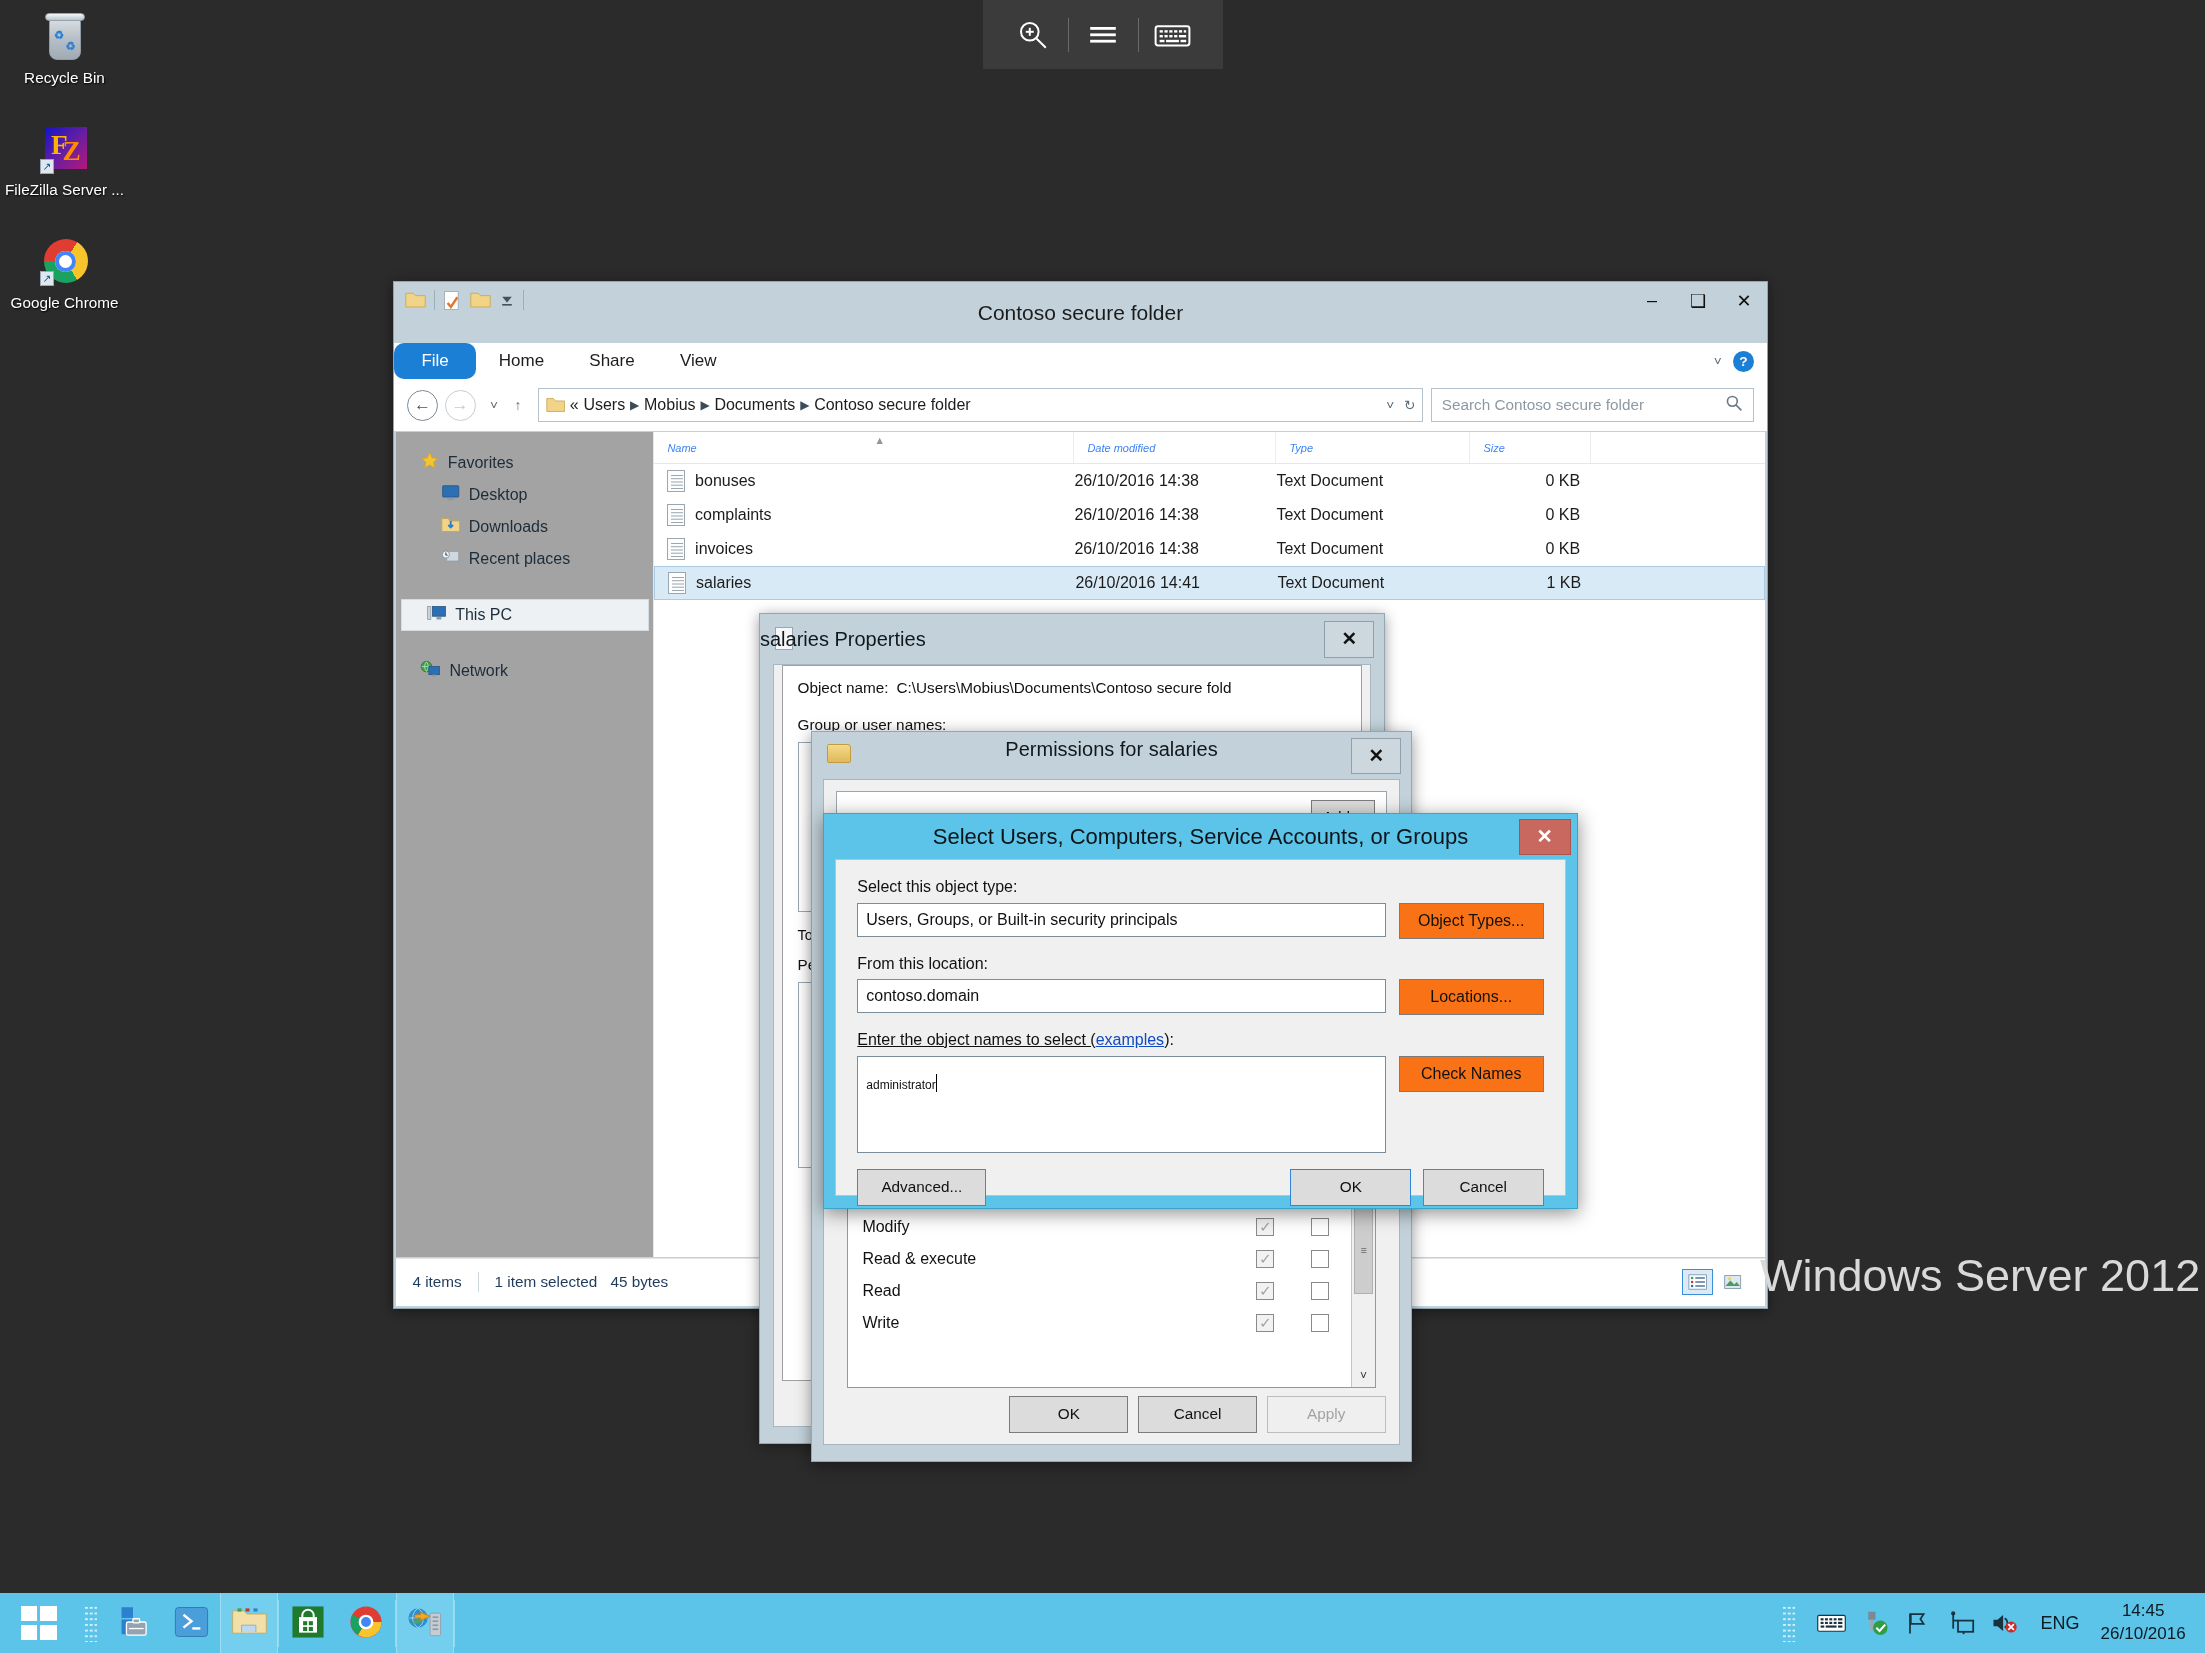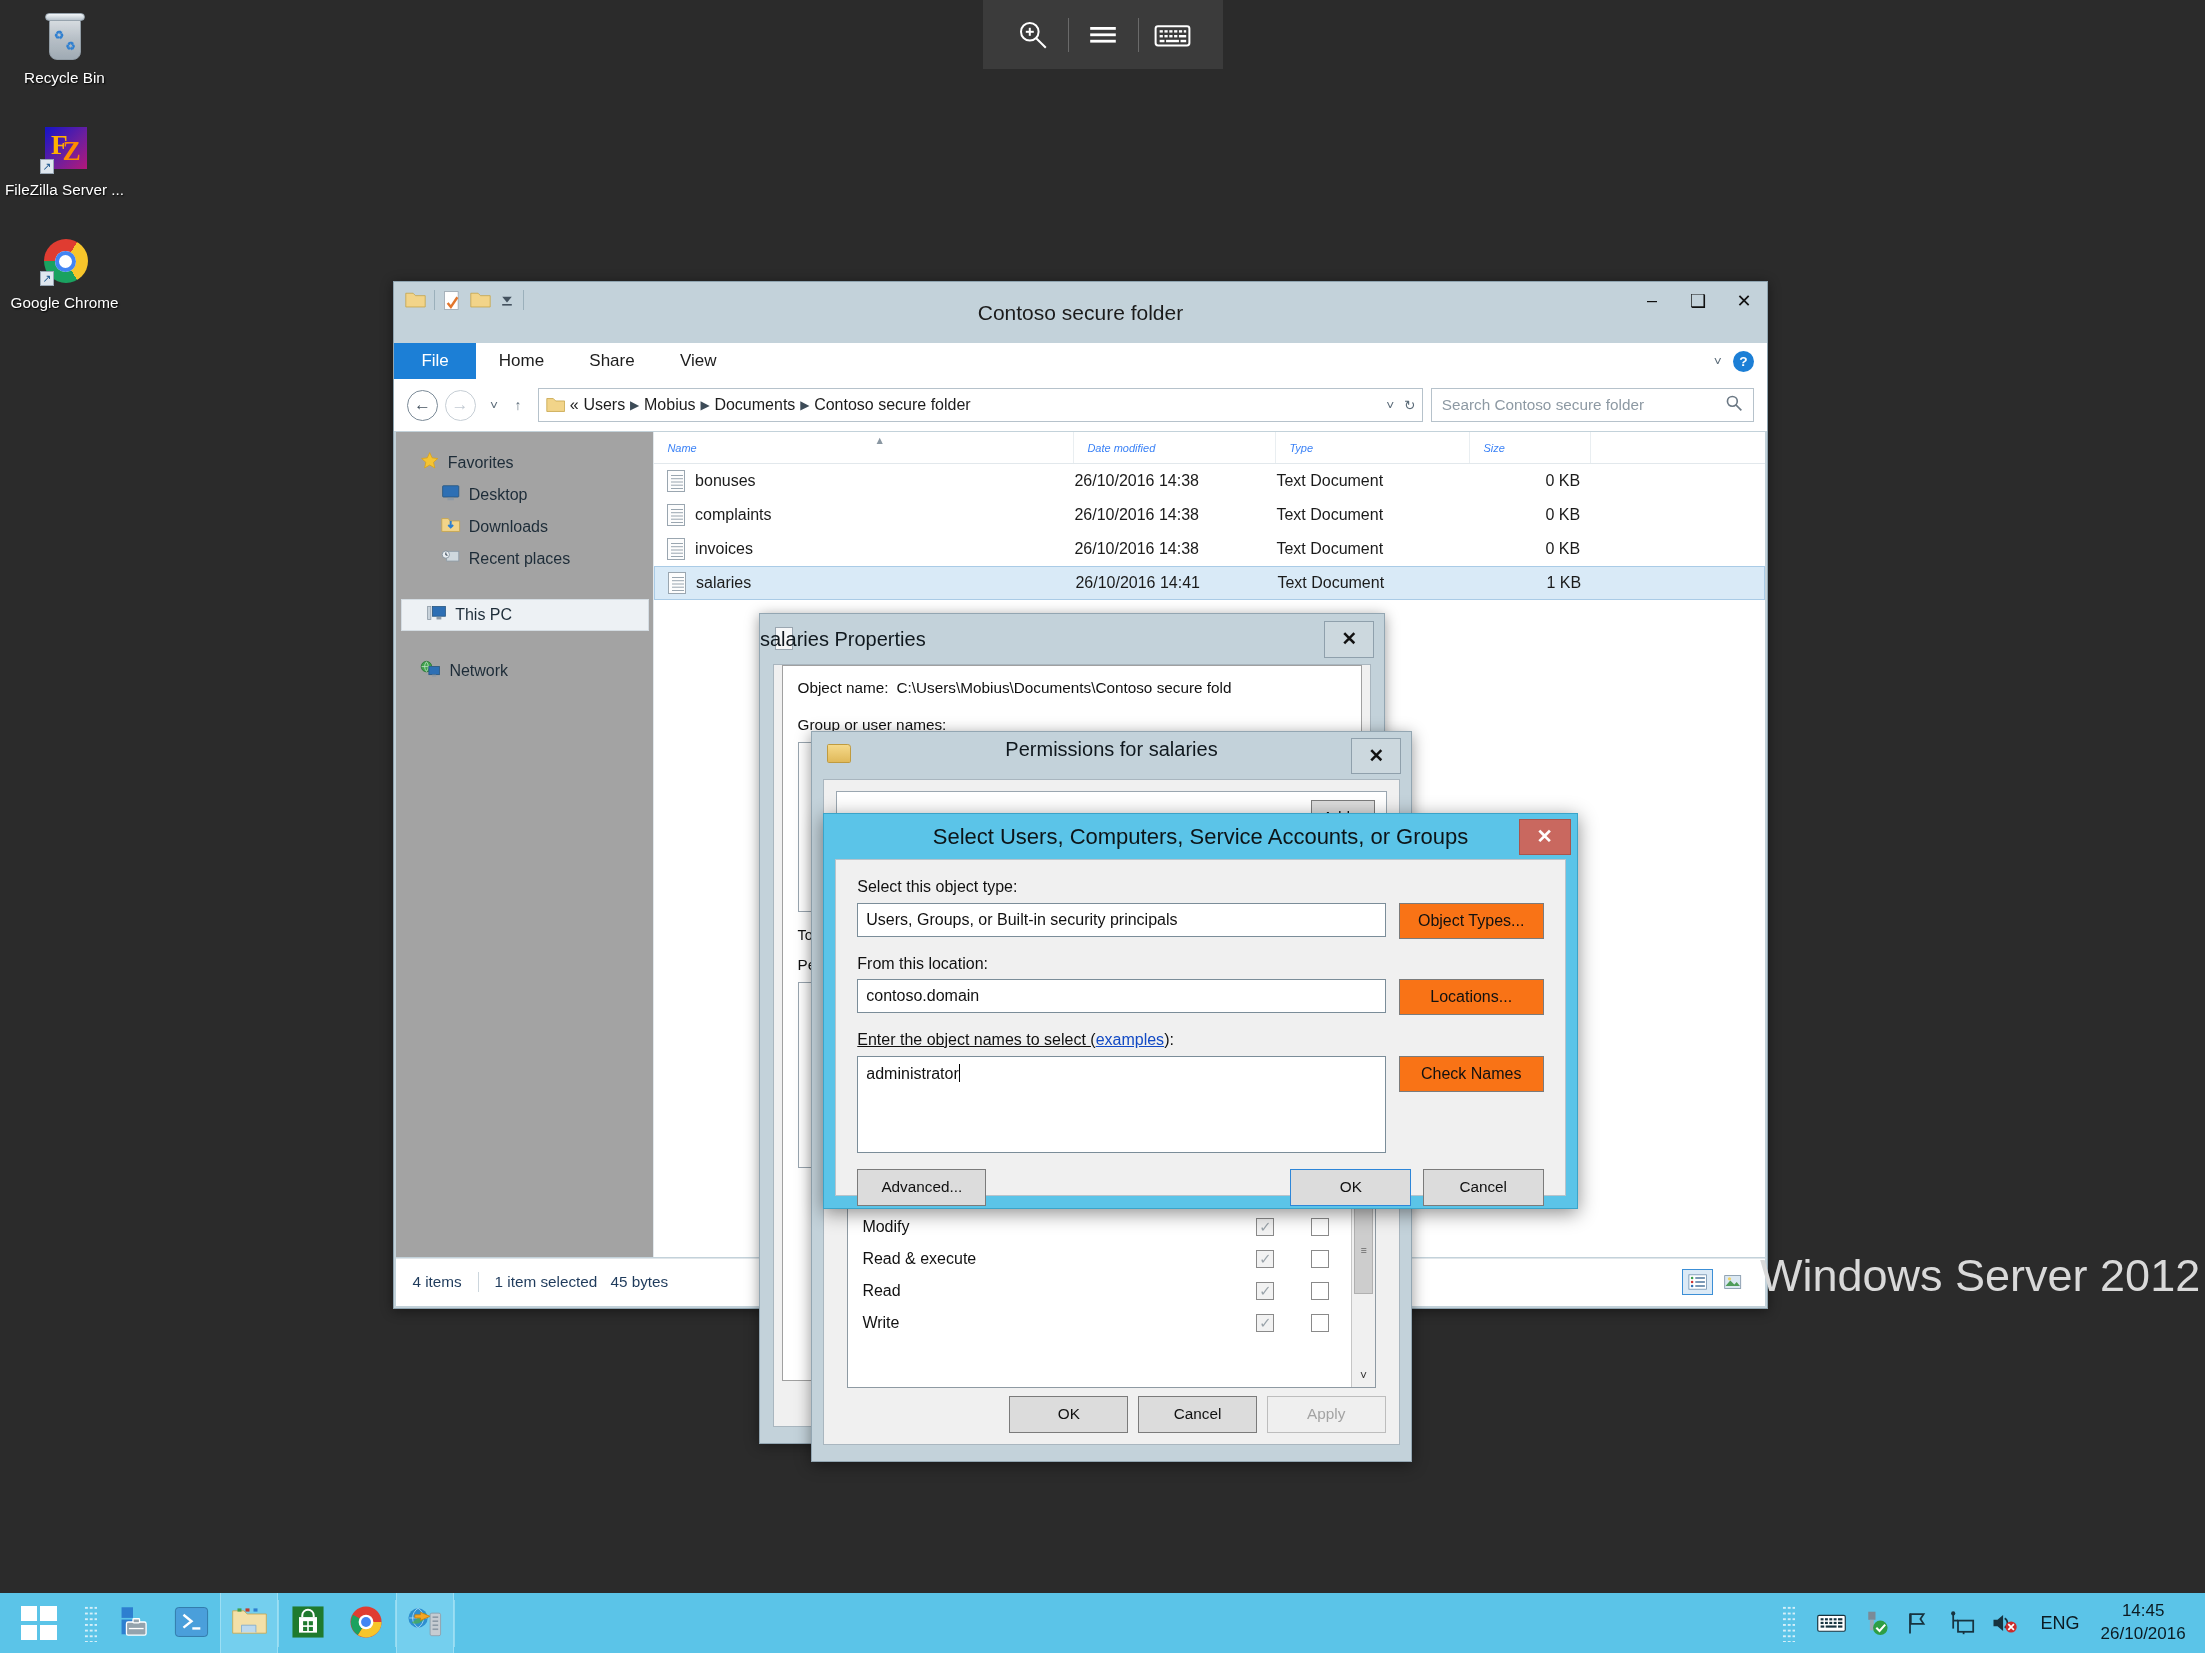--- a/index.html
+++ b/index.html
@@ -131,21 +131,21 @@
     cursor: pointer;
   }
 
   
   .ex-ribbon {
     position: absolute; left: 0; top: 61px; width: 100%; height: 36px;
     background: #ffffff; display: flex; align-items: stretch;
   }
   .rb-tab {
     padding: 0 22.6px; display: flex; align-items: center;
-    font-size: 17px; color: #1d1d1d; cursor: pointer;
+    font-size: 17px; color: #1d1d1d; cursor: pointer; border-radius: 10px;
   }
   .rb-tab.file {
     background: #1c7fd6; color: #ffffff; padding: 0 27.4px;
   }
   .rb-right {
     margin-left: auto; display: flex; align-items: center; gap: 11.3px;
     padding-right: 13px;
   }
   .chev-down { font-size: 13.7px; color: #5b6b78; cursor: pointer; }
   .help-circ {
@@ -422,21 +422,21 @@
     display: flex; align-items: center; padding: 0 8px; font-size: 16px;
   }
   .sd-btn {
     width: 145px; height: 36px;
     background: #f97316; border: 0.8px solid #7b7b7b;
     display: flex; align-items: center; justify-content: center;
     font-size: 16px; color: #111; cursor: pointer;
   }
   .sd-textarea {
     flex: 1; height: 97px; background: #fff; border: 0.8px solid #7b8d99;
-    padding: 7px 8px; font-size: 16px; position: relative;
+    padding: 17px 8px; font-size: 12px; position: relative;
   }
   .caret {
     display: inline-block; width: 0.8px; height: 18px;
     background: #000; vertical-align: -3.2px;
   }
   .sd-link { color: #1149c4; text-decoration: underline; cursor: pointer; }
   .sd-footer { display: flex; align-items: center; margin-top: 13px; }
   .sd-footer .right { margin-left: auto; display: flex; gap: 11.3px; }
   .sd-footer .btn { width: 121px; height: 37px; }
 

